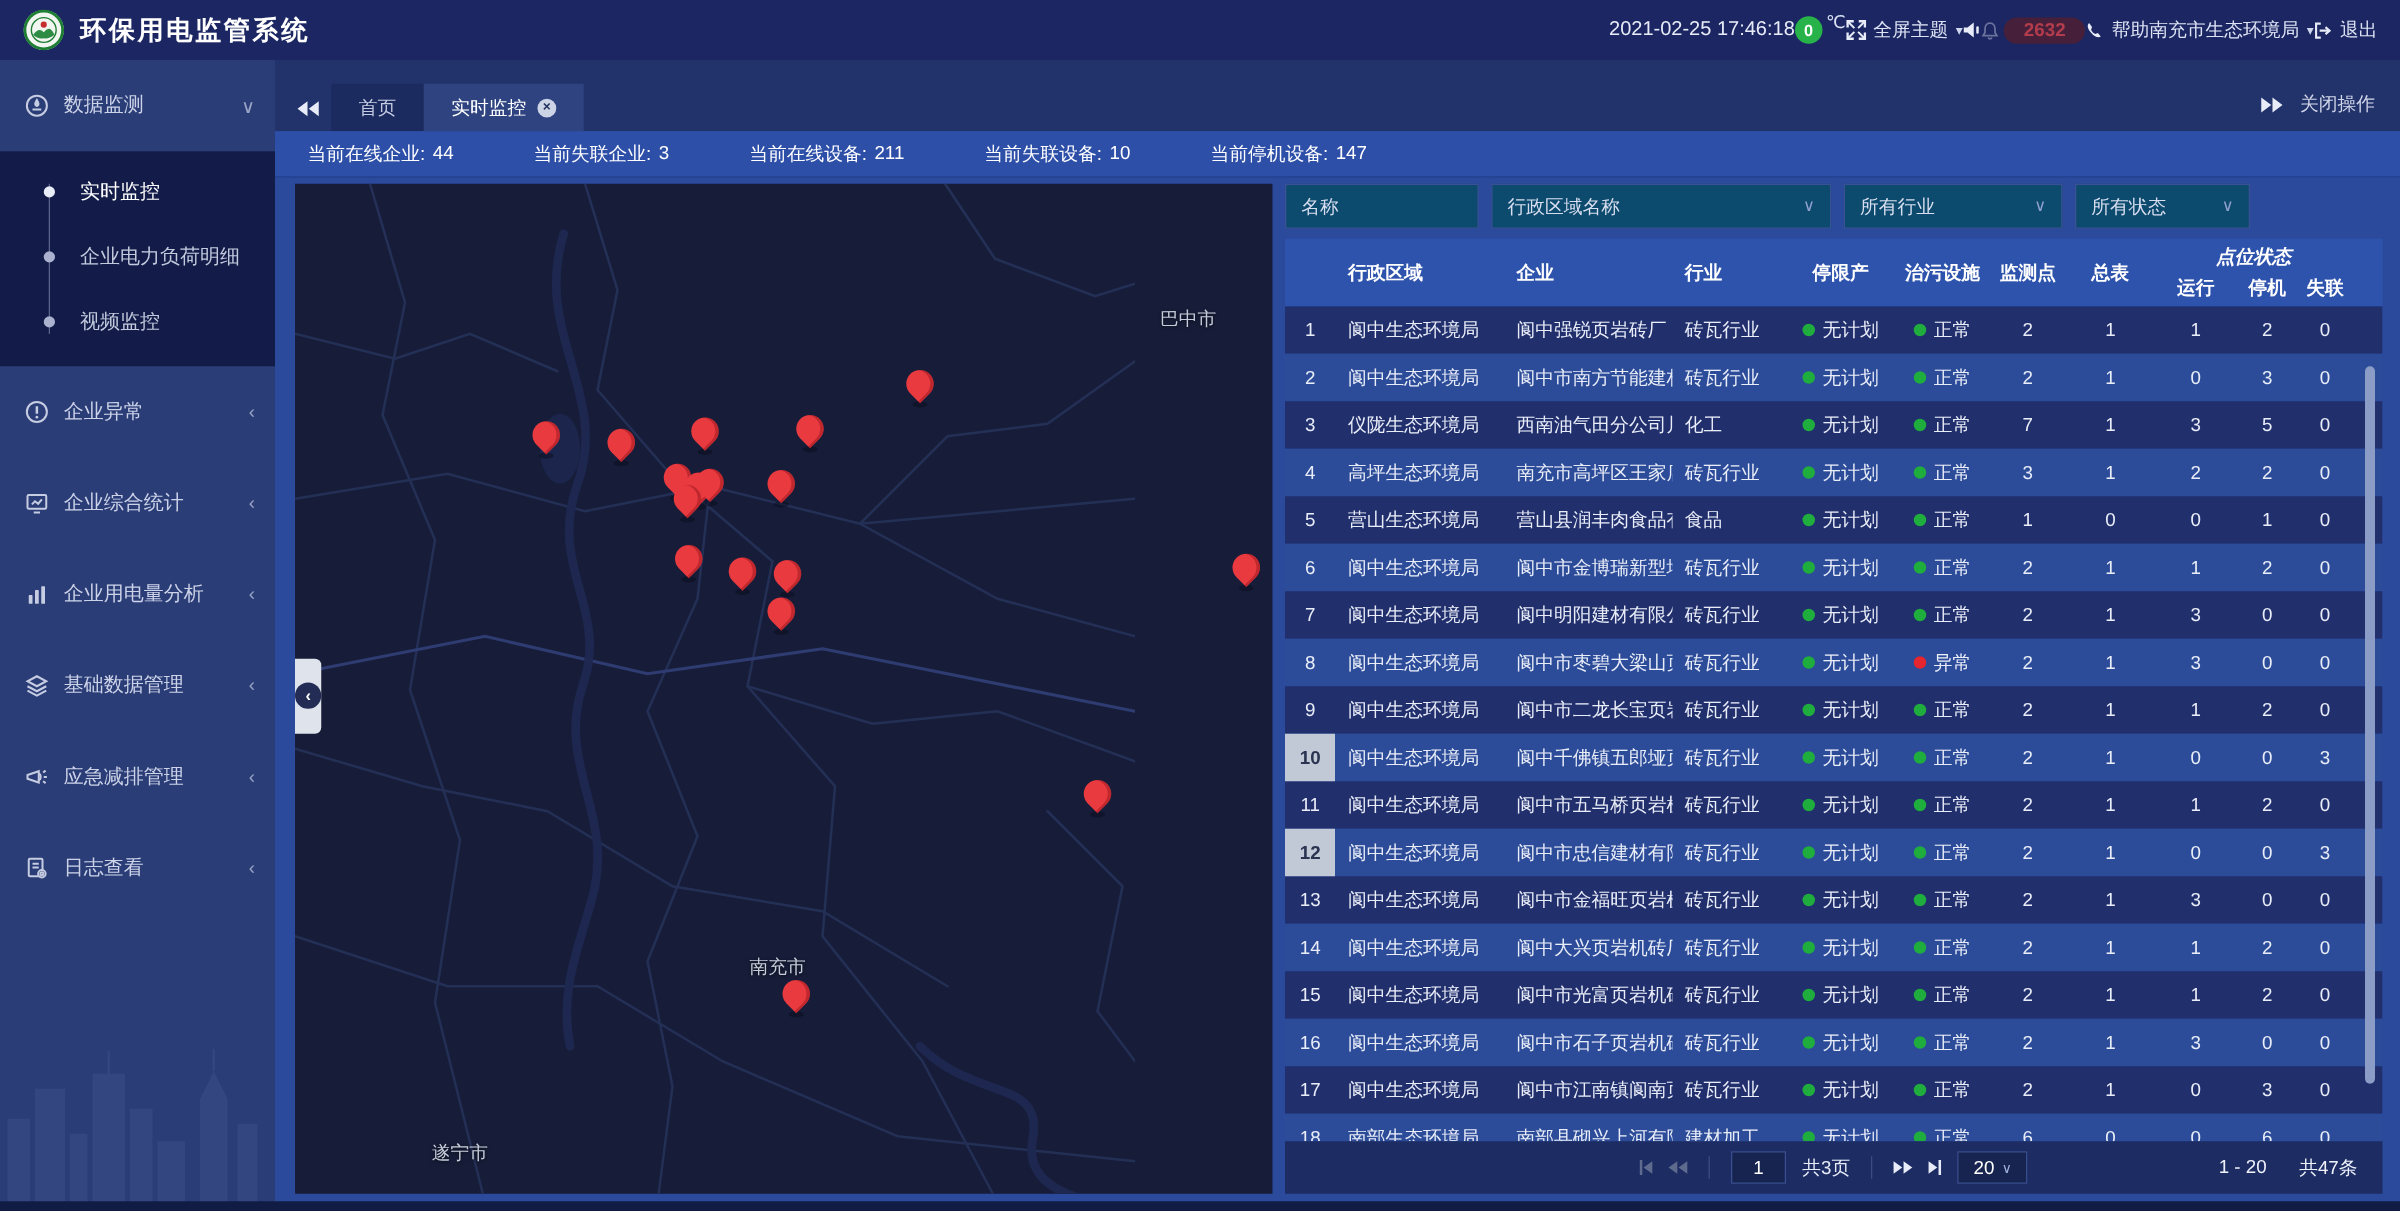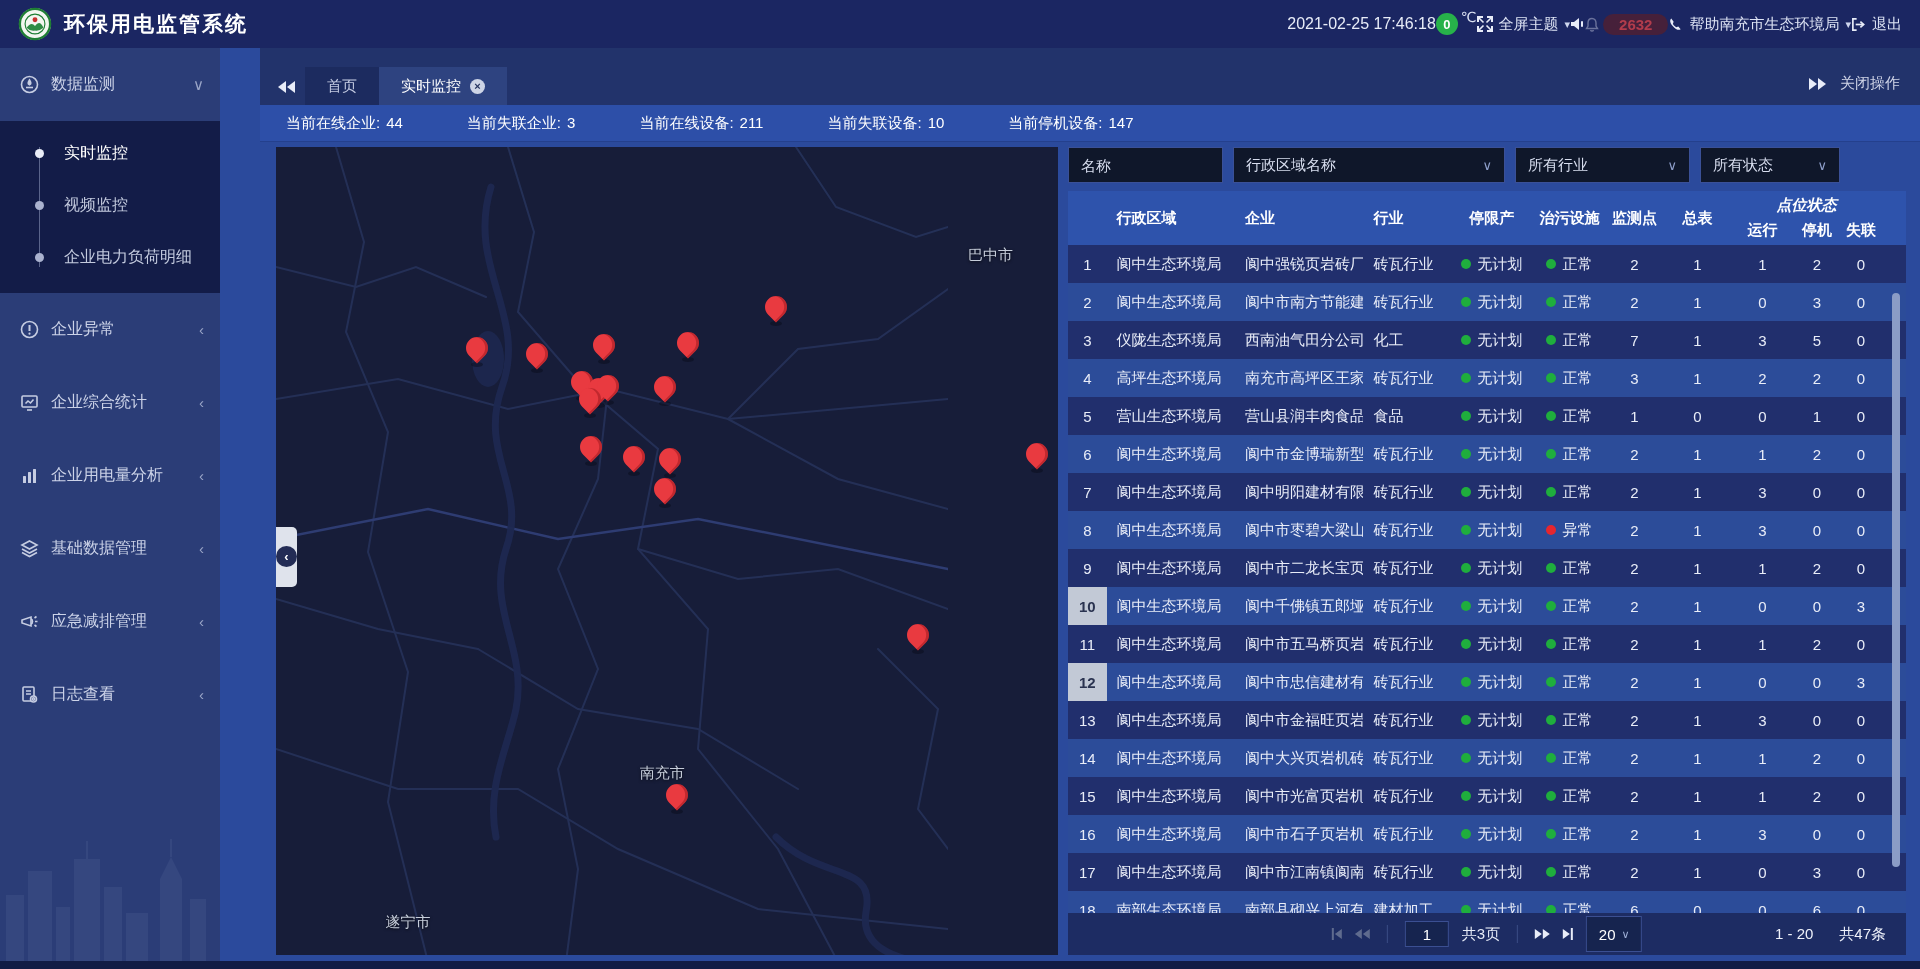--- a/index.html
+++ b/index.html
@@ -35,21 +35,21 @@
   .menu-item svg { flex:none; }
   .submenu { background:#131c48; padding:6px 0 10px; position:relative; }
   .submenu::before { content:""; position:absolute; left:39px; top:26px; bottom:26px; width:1px; background:rgba(150,160,195,.55); }
   .submenu-item { height:52px; display:flex; align-items:center; padding-left:64px; position:relative; color:#c3cade; cursor:pointer; }
   .submenu-item::before { content:""; position:absolute; left:35px; top:50%; margin-top:-4px; width:9px; height:9px; border-radius:50%; background:#aab2cf; }
   .submenu-item.active { color:#fff; }
   .submenu-item.active::before { background:#e9edf8; }
   .skyline { position:absolute; bottom:0; left:0; width:100%; opacity:.6; }
 
   
-  .content { flex:1; display:flex; flex-direction:column; min-width:0; background:#2b4a9c;margin-left:40px; }
+  .content { flex:1; display:flex; flex-direction:column; min-width:0; background:#2b4a9c; }
   .tabstrip { height:57px; flex:none; background:#22336b; display:flex; align-items:flex-end; padding:0 14px; }
   .tab-nav { color:#e8ecf8; margin:0 10px 12px 4px; display:flex; cursor:pointer; }
   .tab-nav.right { margin:0 6px 12px 10px; }
   .tri { width:0; height:0; border-top:6px solid transparent; border-bottom:6px solid transparent; }
   .tri.l { border-right:8px solid currentColor; }
   .tri.r { border-left:8px solid currentColor; }
   .dblarrow { display:flex; gap:1px; }
   .tab { height:38px; padding:0 22px; display:flex; align-items:center; gap:9px; font-size:15px;
          background:#1c2b5f; color:#c4cbe2; cursor:pointer; }
   .tab.active { background:#2e4380; color:#fff; }
@@ -74,21 +74,21 @@
   .pin::before { content:""; position:absolute; left:1px; top:2px; width:22px; height:22px; background:#e93a40;
                  border-radius:50% 50% 50% 0; transform:rotate(-45deg); box-shadow:inset -2px -2px 0 rgba(120,10,15,.35); z-index:1; }
   .map-collapse { position:absolute; left:0; top:47%; width:21px; height:60px; background:#dfe3ec; border-radius:0 5px 5px 0;
                   display:flex; align-items:center; justify-content:center; cursor:pointer; z-index:3; }
   .map-collapse .circ { width:21px; height:21px; border-radius:50%; background:#232c55; color:#fff; font-size:13px; font-weight:bold;
                         display:flex; align-items:center; justify-content:center; line-height:1; }
 
   
   .panel { flex:1; display:flex; flex-direction:column; min-width:0; position:relative; }
   .filters { display:flex; gap:10px; margin-bottom:8px; flex:none; }
-  .field { height:36px; background:#0f172a; border:1px solid #3a5097; color:#d8deef; font-size:15px; }
+  .field { height:36px; background:#0c4a6e; border:1px solid #3a5097; color:#d8deef; font-size:15px; }
   input.field { width:155px; padding:0 12px; outline:none; }
   input.field::placeholder { color:#d8deef; opacity:1; }
   .select { display:flex; align-items:center; justify-content:space-between; padding:0 12px; cursor:pointer; }
   .select.region { width:272px; } .select.industry { width:175px; } .select.status { width:140px; }
   .select .sel-caret { color:#8fa0cc; font-size:13px; }
 
   .tablebox { flex:1; display:flex; flex-direction:column; min-height:0; position:relative; }
   :root { }
   .t-head, .t-row { display:grid; grid-template-columns:4.6fr 15.3fr 15.3fr 10.3fr 10fr 8.5fr 7fr 8fr 7.5fr 5.5fr 5fr; padding-right:24px; }
   .t-head { flex:none; grid-template-rows:24px 30px; background:#2e53ac; color:#fff; font-size:15px; font-weight:bold; }
@@ -116,21 +116,21 @@
                 color:#e6ebf7; font-size:15px; }
   .pg-center { position:absolute; left:50%; transform:translateX(-50%); display:flex; align-items:center; gap:13px; }
   .pg-btn { display:flex; align-items:center; gap:1px; color:#e8ecf8; cursor:pointer; }
   .pg-btn.disabled { color:#5f6b8e; cursor:default; }
   .pg-btn .bar { width:2px; height:12px; background:currentColor; display:inline-block; }
   .pg-btn .tri { border-top-width:5px; border-bottom-width:5px; }
   .pg-btn .tri.l { border-right-width:7px; } .pg-btn .tri.r { border-left-width:7px; }
   .pg-sep { width:1px; height:18px; background:#3c4d86; margin:0 4px; }
   .pg-input { width:44px; height:26px; background:#16244f; border:1px solid #3b4f92; color:#fff; text-align:center;
               display:flex; align-items:center; justify-content:center; }
-  .pg-size { width:56px; height:36px; background:#16244f; border:1px solid #3b4f92; color:#fff; display:flex;
+  .pg-size { width:56px; height:26px; background:#16244f; border:1px solid #3b4f92; color:#fff; display:flex;
              align-items:center; justify-content:center; gap:6px; cursor:pointer; }
   .pg-size .sel-caret { font-size:11px; color:#9db; color:#9fb0d8; }
   .pg-right { margin-left:auto; display:flex; gap:26px; color:#eef1fa; }
 
   .bottom-strip { position:absolute; left:0; right:0; bottom:0; height:8px; background:#111c45; z-index:4; }
 </style>
 </head>
 <body>
 
 <div class="page">
@@ -209,24 +209,24 @@
             <path d="M6 12.5 H13"></path>
         </svg>
         <span class="mi-label">数据监测</span>
         <span class="chev">∨</span>
       </div>
       <div class="submenu">
         <div class="submenu-item active">
           <span>实时监控</span>
         </div>
         <div class="submenu-item">
-          <span>视频监控</span>
+          <span>企业电力负荷明细</span>
         </div>
         <div class="submenu-item">
-          <span>企业电力负荷明细</span>
+          <span>视频监控</span>
         </div>
       </div>
       <div class="menu-item">
         <svg width="19" height="19" viewBox="0 0 19 19" fill="none" stroke="#c6cde2" stroke-width="1.6">
           <circle cx="9.5" cy="9.5" r="8"></circle>
             <path d="M9.5 5 V11" stroke-width="2"></path>
             <circle cx="9.5" cy="13.7" r="1.1" fill="#c6cde2" stroke="none"></circle>
         </svg>
         <span class="mi-label">企业异常</span>
         <span class="chev">‹</span>

